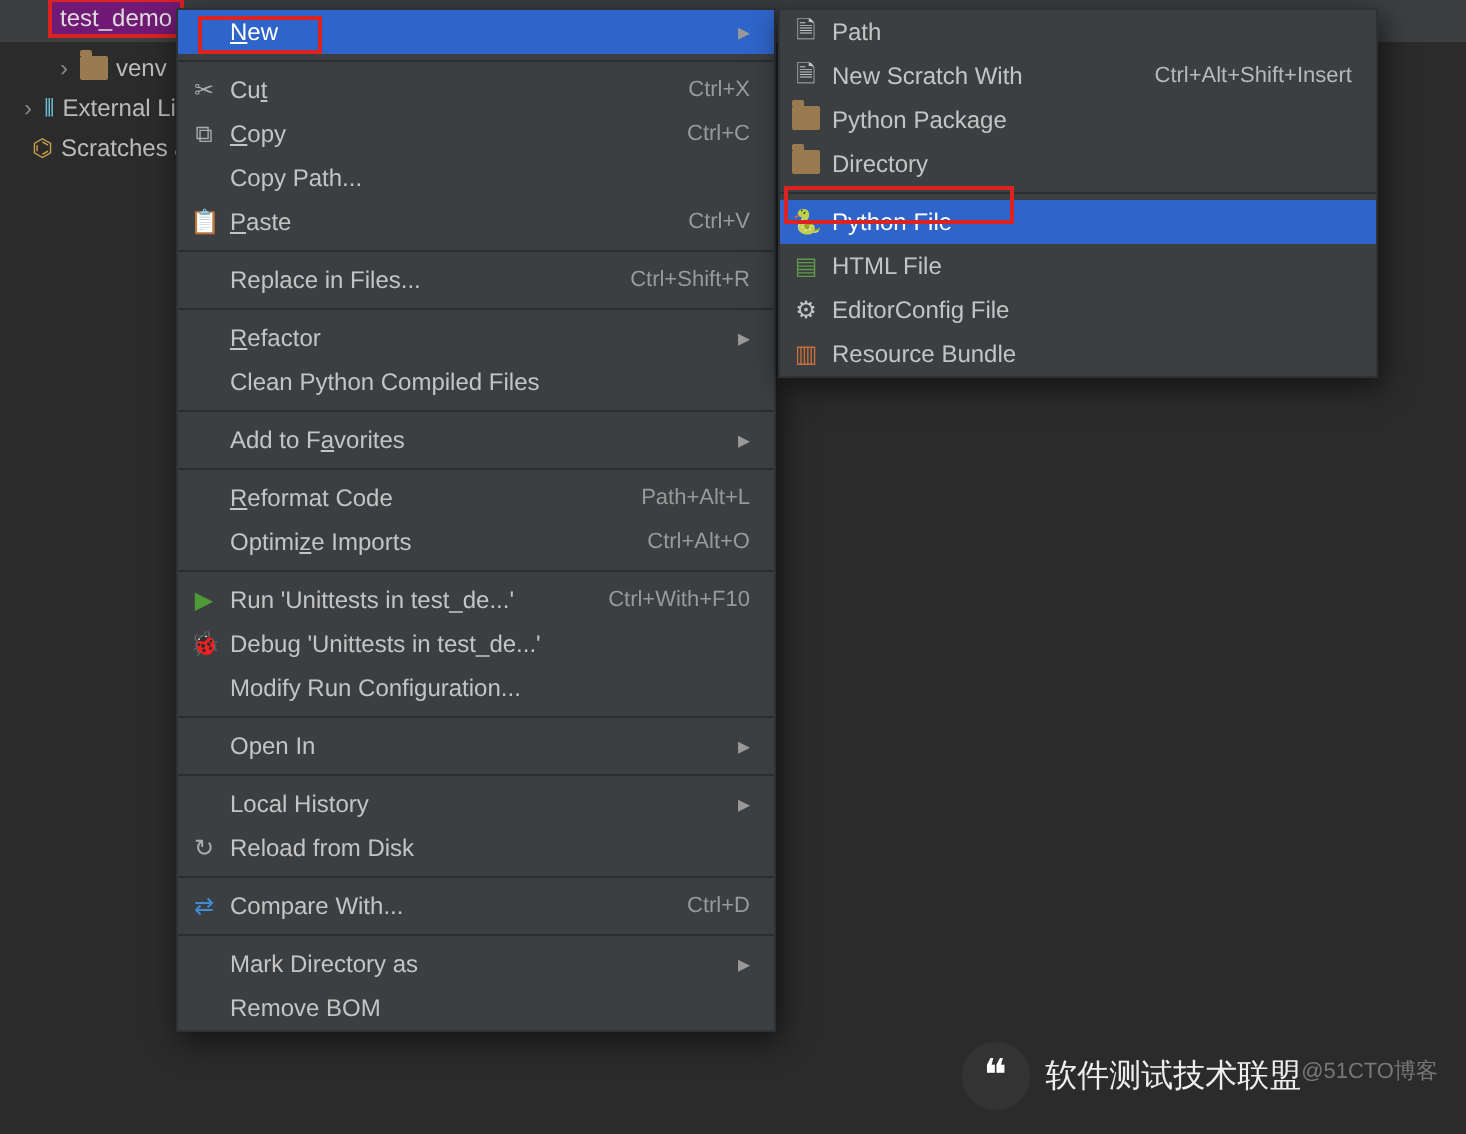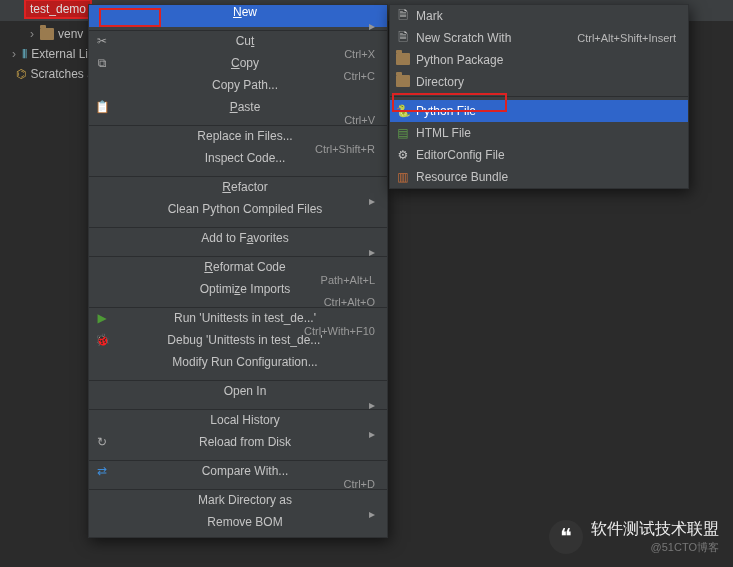--- a/index.html
+++ b/index.html
@@ -6,45 +6,45 @@
   body { background: #2b2b2b; color: #bbb; width: 733px; height: 567px; overflow: hidden; position: relative; }
   .topbar { height: 22px; background: #3c3f41; border-bottom: 1px solid #2b2b2b; display: flex; align-items: center; padding-left: 28px; color: #888; }
   .tree { position: absolute; top: 22px; left: 0; width: 200px; padding-top: 2px; }
   .tree-row { display: flex; align-items: center; height: 20px; gap: 4px; padding-left: 10px; }
   .arrow { display:inline-block; width:8px; text-align:center; color:#888; }
   .folder-icon { width:14px; height:12px; background:#9a7b4f; border-radius:1px; position:relative; }
   .folder-icon::before { content:""; position:absolute; top:-3px; left:0; width:6px; height:3px; background:#9a7b4f; border-radius:1px 1px 0 0; }
   .lib-icon { color:#6cc0d6; }
   .scratch-icon { color:#c7a14a; }
   .redbox { border:2px solid #d22; }
-  .project-redbox { position:absolute; top:-1px; left:24px; padding:0 4px; height:20px; display:flex; align-items:center; background:#b91c1c; color:#ddd; }
+  .project-redbox { position:absolute; top:-1px; left:24px; padding:0 4px; height:20px; display:flex; align-items:center; background:#701a75; color:#ddd; }
 
   .ctx { position:absolute; top:4px; left:88px; width:300px; background:#3c3f41; border:1px solid #2f3133; box-shadow:2px 4px 14px rgba(0,0,0,.6); }
-  .ctx-row { display:flex; align-items:center; height:22px; padding:0 12px 0 26px; position:relative; color:#c4c4c4;flex-direction:column; }
+  .ctx-row { display:flex; align-items:center; height:22px; padding:0 12px 0 26px; position:relative; color:#c4c4c4; }
   .ctx-row.sel { background:#2f65ca; color:#fff; }
   .ctx-row .ic { position:absolute; left:6px; width:14px; text-align:center; color:#aaa; }
   .ctx-row .sc { margin-left:auto; color:#999; font-size:11px; }
   .ctx-row .sub { margin-left:auto; color:#999; }
   .ctx hr { border:0; border-top:1px solid #2b2d2f; margin:3px 0; }
   .u { text-decoration: underline; }
 
   .submenu { position:absolute; top:4px; left:389px; width:300px; background:#3c3f41; border:1px solid #2f3133; box-shadow:2px 4px 14px rgba(0,0,0,.6); }
   .submenu-row { display:flex; align-items:center; height:22px; padding:0 12px 0 26px; position:relative; color:#c4c4c4; }
   .submenu-row.sel { background:#2f65ca; color:#fff; }
   .submenu-row .ic { position:absolute; left:6px; width:14px; text-align:center; }
   .submenu-row .sc { margin-left:auto; color:#b8b8b8; font-size:11px; }
   .submenu hr { border:0; border-top:1px solid #2b2d2f; margin:3px 0; }
 
   .pyfile-box { position:absolute; top:93px; left:392px; width:115px; height:19px; border:2px solid #d22; pointer-events:none; }
   .new-box { position:absolute; top:8px; left:99px; width:62px; height:19px; border:2px solid #d22; pointer-events:none; }
 
   .watermark { position:absolute; right:14px; bottom:12px; display:flex; align-items:center; gap:8px; color:#ddd; }
   .wm-icon { width:34px; height:34px; border-radius:50%; background:#333; display:flex; align-items:center; justify-content:center; }
   .wm-quote { color:#fff; font-size:22px; line-height:1; }
-  .wm-txt { display:flex; flex-direction:column; }
+  .wm-txt { display:flex; flex-direction:row; }
   .wm-small { color:#777; font-size:11px; text-align:right; }
 </style>
 </head>
 <body>
 
 <div class="topbar">
   <span>C:\Users\...\Desktop\test_demo</span>
 </div>
 
 <div class="project-redbox redbox">
@@ -90,23 +90,20 @@
   <div class="ctx-row">
     <span class="ic">📋</span>
     <span><span class="u">P</span>aste</span>
     <span class="sc">Ctrl+V</span>
   </div>
   <hr>
   <div class="ctx-row">
     <span>Replace in Files...</span>
     <span class="sc">Ctrl+Shift+R</span>
   </div>
-  <div class="ctx-row">
-    <span>Inspect Code...</span>
-  </div>
   <hr>
   <div class="ctx-row">
     <span><span class="u">R</span>efactor</span>
     <span class="sub">▸</span>
   </div>
   <div class="ctx-row">
     <span>Clean Python Compiled Files</span>
   </div>
   <hr>
   <div class="ctx-row">
@@ -162,21 +159,21 @@
   </div>
   <div class="ctx-row">
     <span>Remove BOM</span>
   </div>
 
 </div>
 
 <div class="submenu">
   <div class="submenu-row">
     <span class="ic">🗎</span>
-    <span>Mark</span>
+    <span>Path</span>
   </div>
   <div class="submenu-row">
     <span class="ic">🗎</span>
     <span>New Scratch With</span>
     <span class="sc">Ctrl+Alt+Shift+Insert</span>
   </div>
   <div class="submenu-row">
     <span class="ic"><span class="folder-icon" style="display:inline-block;"></span></span>
     <span>Python Package</span>
   </div>

